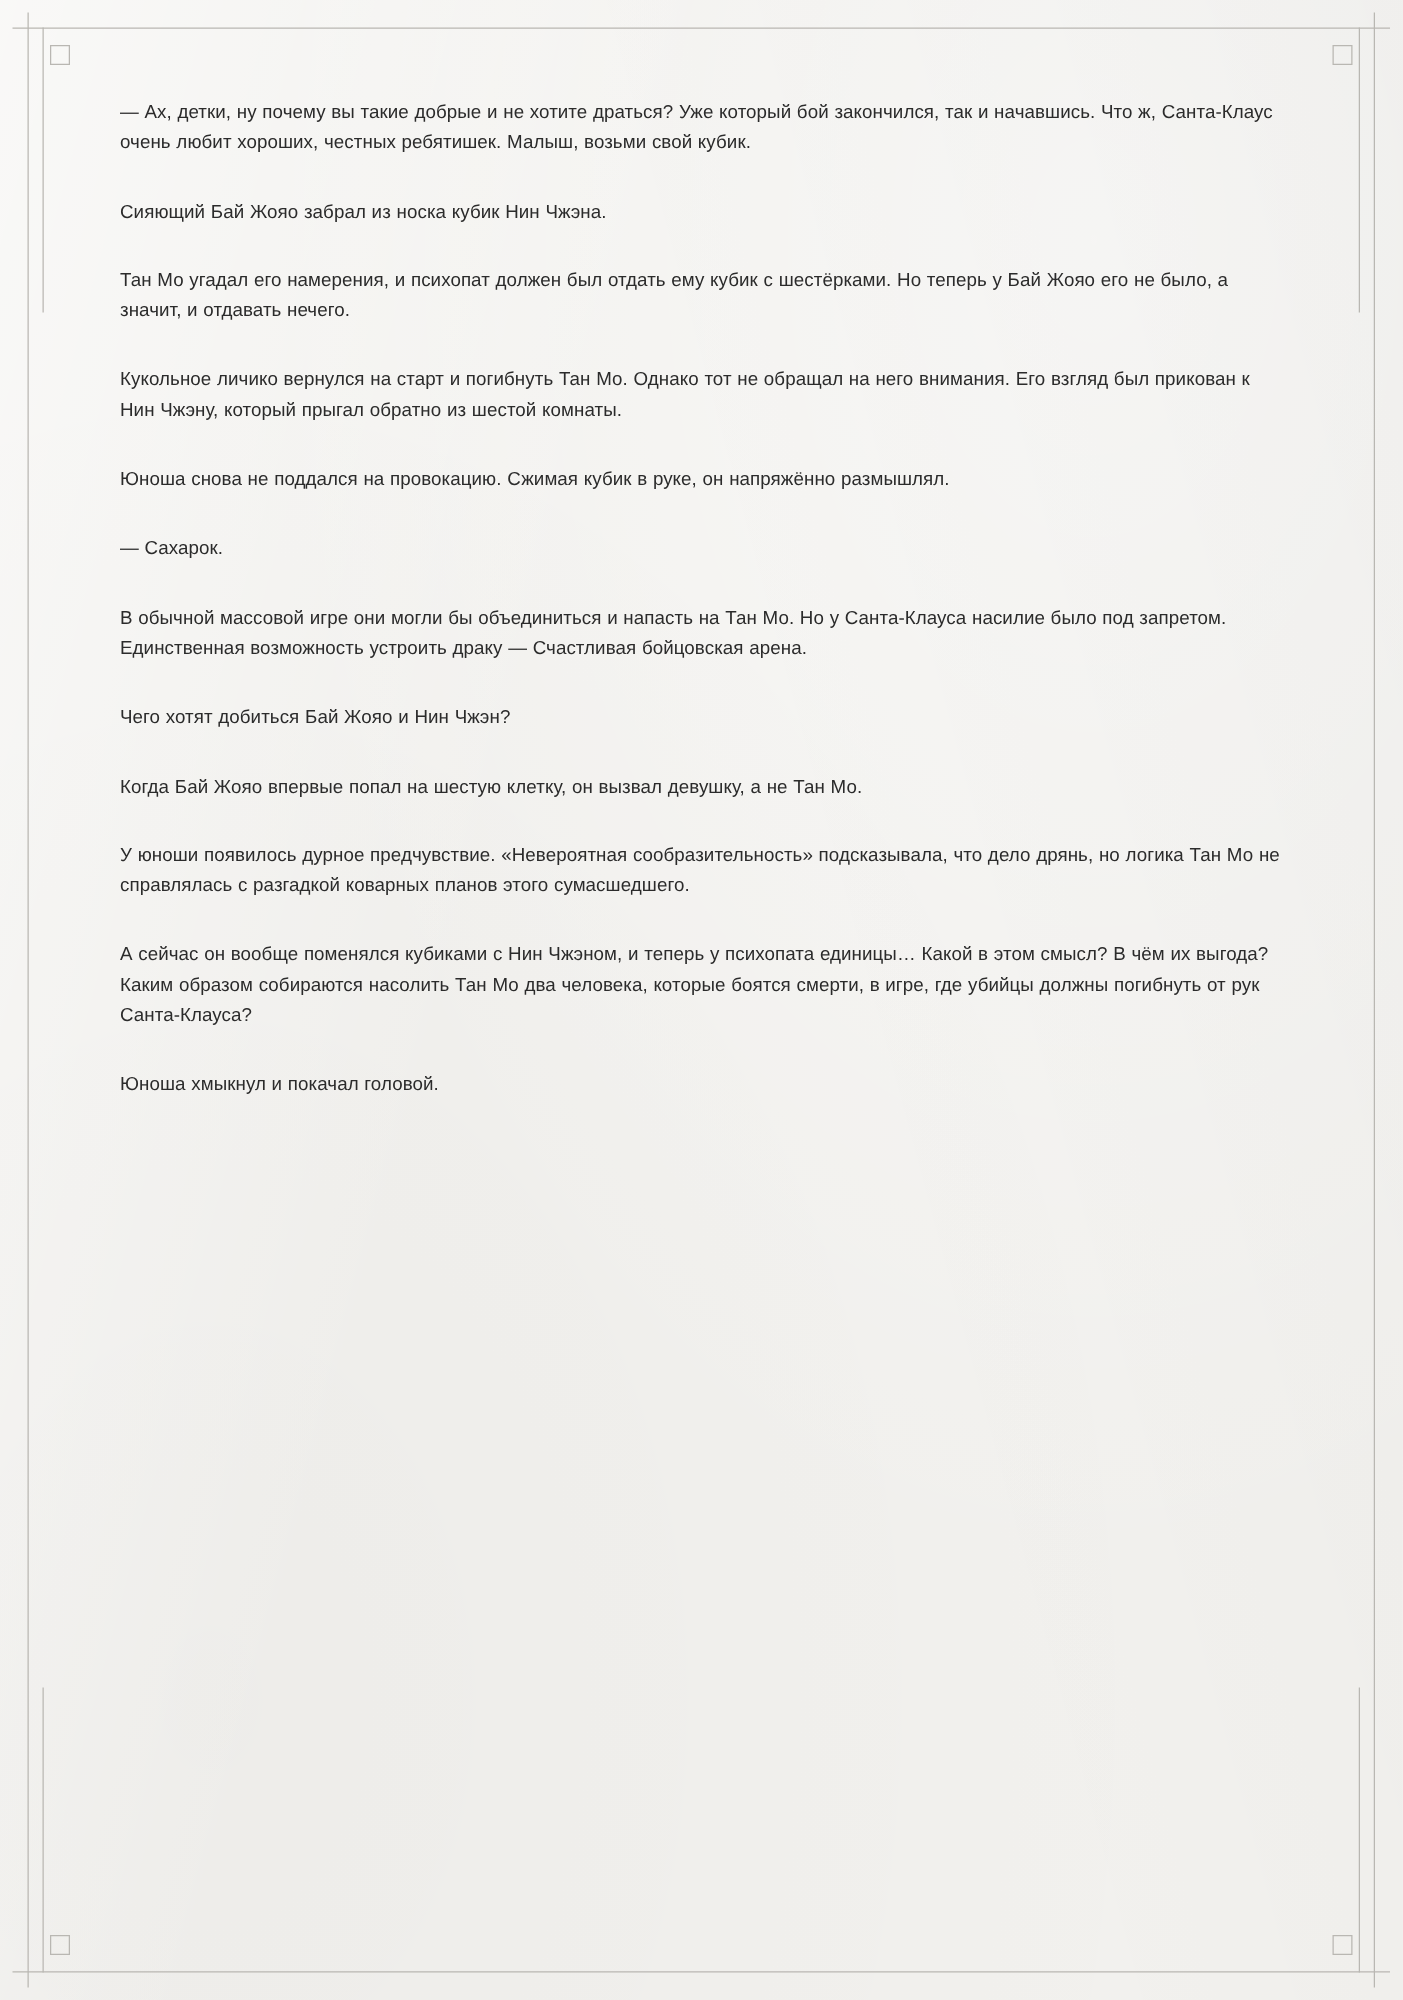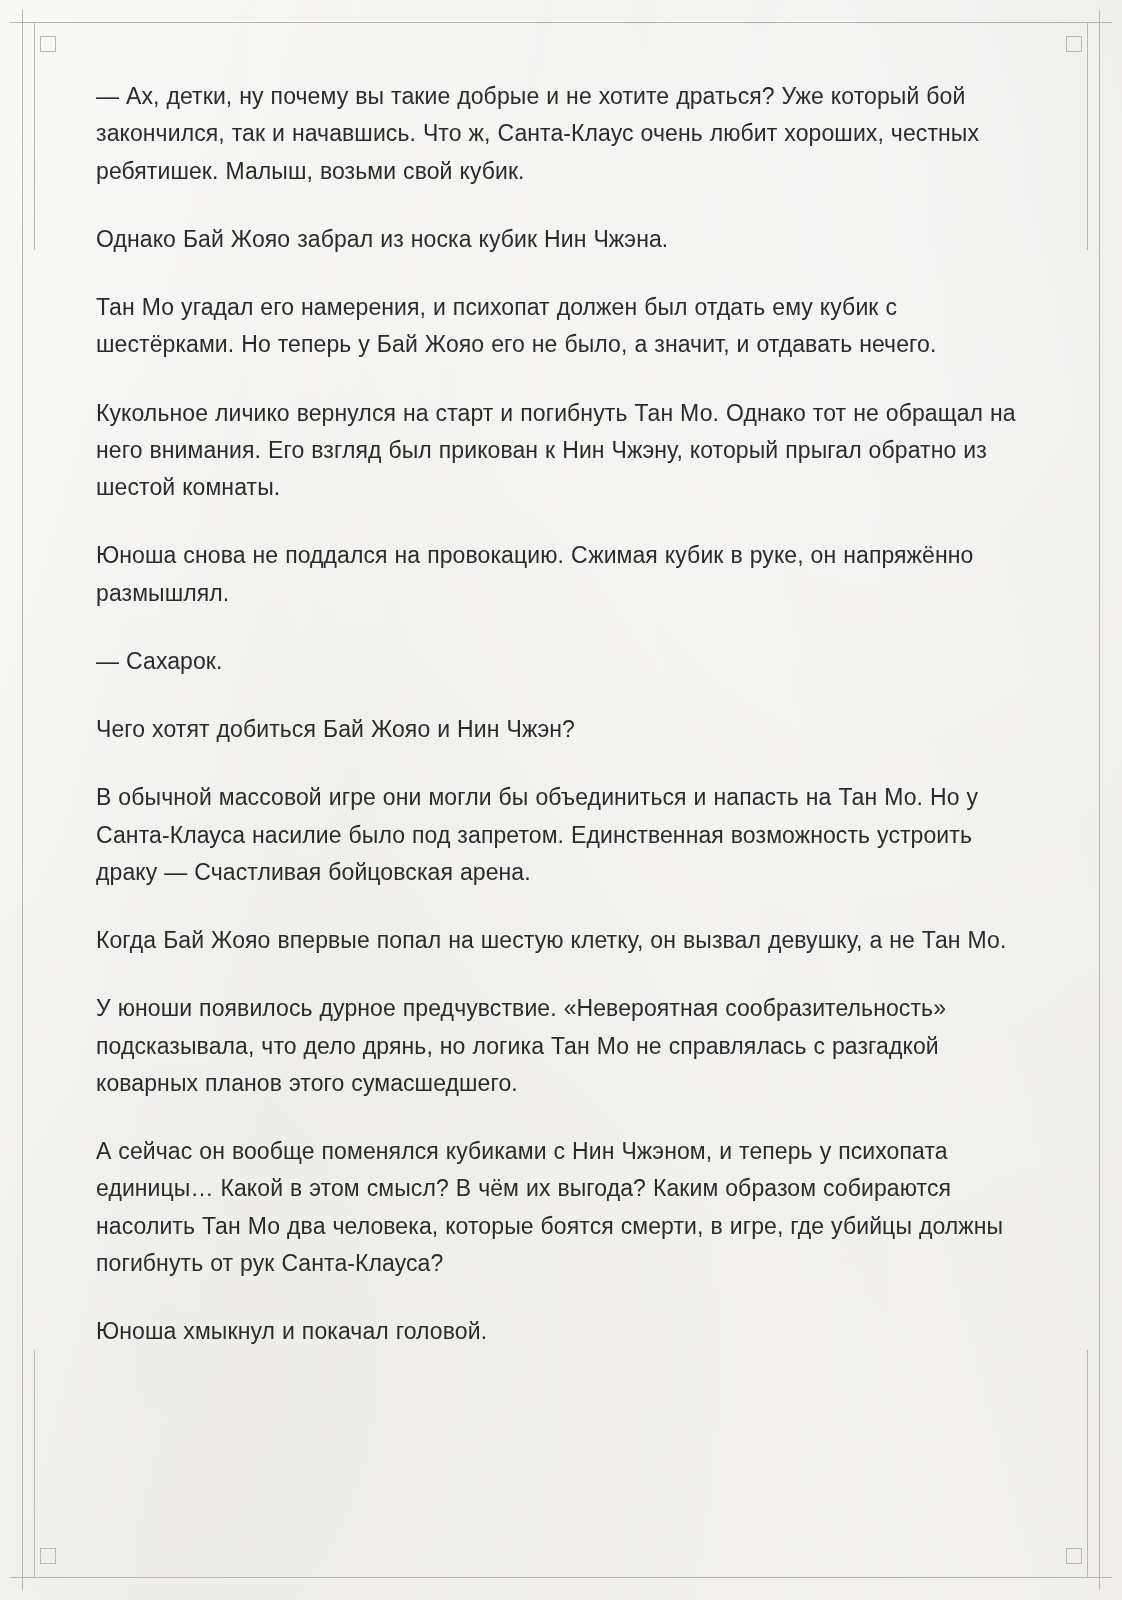--- a/index.html
+++ b/index.html
@@ -66,21 +66,21 @@
 
   
   .content {
     position: absolute;
     left: 96px;
     right: 96px;
     top: 78px;
     bottom: 120px;
   }
   .para {
-    font-size: 23px;
+    font-size: 15px;
     line-height: 1.62;
     color: #2b2b2b;
     margin: 0 0 31px 0;
     letter-spacing: 0.004em;
     word-spacing: 0.02em;
   }
   .para:last-child { margin-bottom: 16px; }
 </style>
 </head>
 <body>
@@ -99,24 +99,24 @@
   <div class="rule v rule-right-inner-b"></div>
 
   <div class="corner-box cbox-tl"></div>
   <div class="corner-box cbox-tr"></div>
   <div class="corner-box cbox-bl"></div>
   <div class="corner-box cbox-br"></div>
 </div>
 
 <div class="content">
   <p class="para">— Ах, детки, ну почему вы такие добрые и не хотите драться? Уже который бой закончился, так и начавшись. Что ж, Санта-Клаус очень любит хороших, честных ребятишек. Малыш, возьми свой кубик.</p>
-  <p class="para">Однако Бай Жояо забрал из носка кубик Нин Чжэна.</p>
+  <p class="para">Сияющий Бай Жояо забрал из носка кубик Нин Чжэна.</p>
   <p class="para">Тан Мо угадал его намерения, и психопат должен был отдать ему кубик с шестёрками. Но теперь у Бай Жояо его не было, а значит, и отдавать нечего.</p>
   <p class="para">Кукольное личико вернулся на старт и погибнуть Тан Мо. Однако тот не обращал на него внимания. Его взгляд был прикован к Нин Чжэну, который прыгал обратно из шестой комнаты.</p>
   <p class="para">Юноша снова не поддался на провокацию. Сжимая кубик в руке, он напряжённо размышлял.</p>
   <p class="para">— Сахарок.</p>
+  <p class="para">В обычной массовой игре они могли бы объединиться и напасть на Тан Мо. Но у Санта-Клауса насилие было под запретом. Единственная возможность устроить драку — Счастливая бойцовская арена.</p>
   <p class="para">Чего хотят добиться Бай Жояо и Нин Чжэн?</p>
-  <p class="para">В обычной массовой игре они могли бы объединиться и напасть на Тан Мо. Но у Санта-Клауса насилие было под запретом. Единственная возможность устроить драку — Счастливая бойцовская арена.</p>
   <p class="para">Когда Бай Жояо впервые попал на шестую клетку, он вызвал девушку, а не Тан Мо.</p>
   <p class="para">У юноши появилось дурное предчувствие. «Невероятная сообразительность» подсказывала, что дело дрянь, но логика Тан Мо не справлялась с разгадкой коварных планов этого сумасшедшего.</p>
   <p class="para">А сейчас он вообще поменялся кубиками с Нин Чжэном, и теперь у психопата единицы… Какой в этом смысл? В чём их выгода? Каким образом собираются насолить Тан Мо два человека, которые боятся смерти, в игре, где убийцы должны погибнуть от рук Санта-Клауса?</p>
   <p class="para">Юноша хмыкнул и покачал головой.</p>
 </div>
 
 </body></html>

